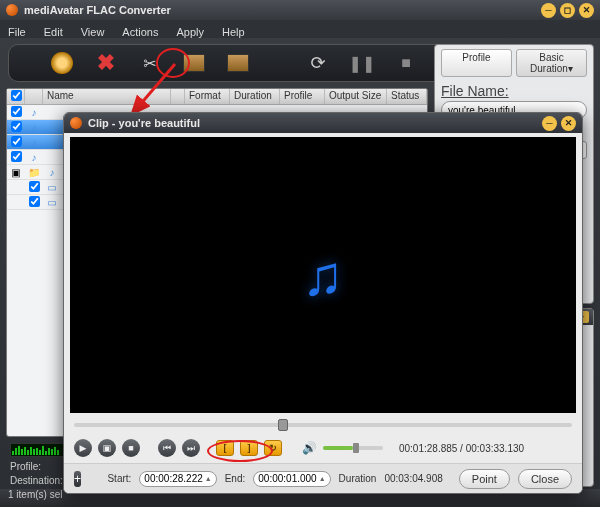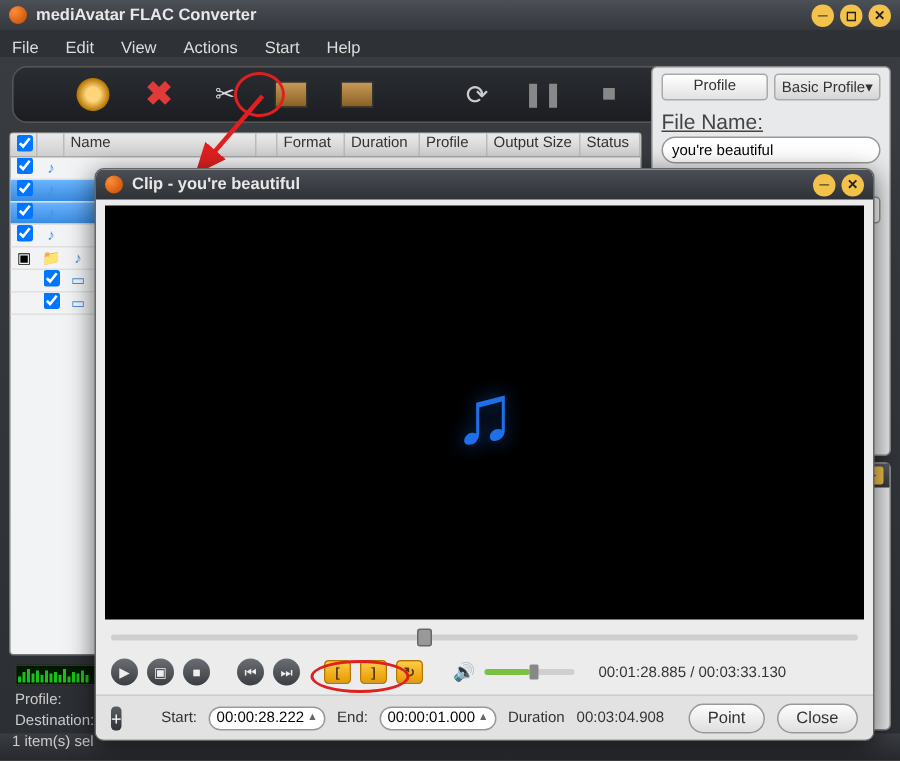--- a/index.html
+++ b/index.html
@@ -92,21 +92,21 @@
     <div class="win-btn win-min">─</div>
     <div class="win-btn win-max">◻</div>
     <div class="win-btn win-close">✕</div>
   </div>
 
   <div class="menubar">
     <span>File</span>
     <span>Edit</span>
     <span>View</span>
     <span>Actions</span>
-    <span>Start</span>
+    <span>Apply</span>
     <span>Help</span>
   </div>
 
   <div class="toolbar-wrap">
     <div class="toolbar">
       <div class="tb-btn">
           <div class="tb-disc"></div>
         </div>
       <div class="tb-btn tb-x">✖</div>
       <div class="tb-btn tb-scissors">✂</div>
@@ -119,21 +119,21 @@
       <div style="width:18px"></div>
       <div class="tb-btn tb-rotate">⟳</div>
       <div class="tb-btn tb-pause">❚❚</div>
       <div class="tb-btn tb-stop">■</div>
     </div>
   </div>
 
   <div class="side-panel">
     <div class="side-tabs">
       <div class="side-tab active">Profile</div>
-      <div class="side-tab">Basic Profile▾</div>
+      <div class="side-tab">Basic Duration▾</div>
     </div>
     <div class="side-label">File Name:</div>
     <input class="side-input" value="you're beautiful" style="">
     <div class="side-label">Channels:</div>
     <select class="side-select"><option></option></select>
   </div>
 
   <div class="right-lower">
     <div class="rl-top">
         <div class="rl-arrow">▸</div>

